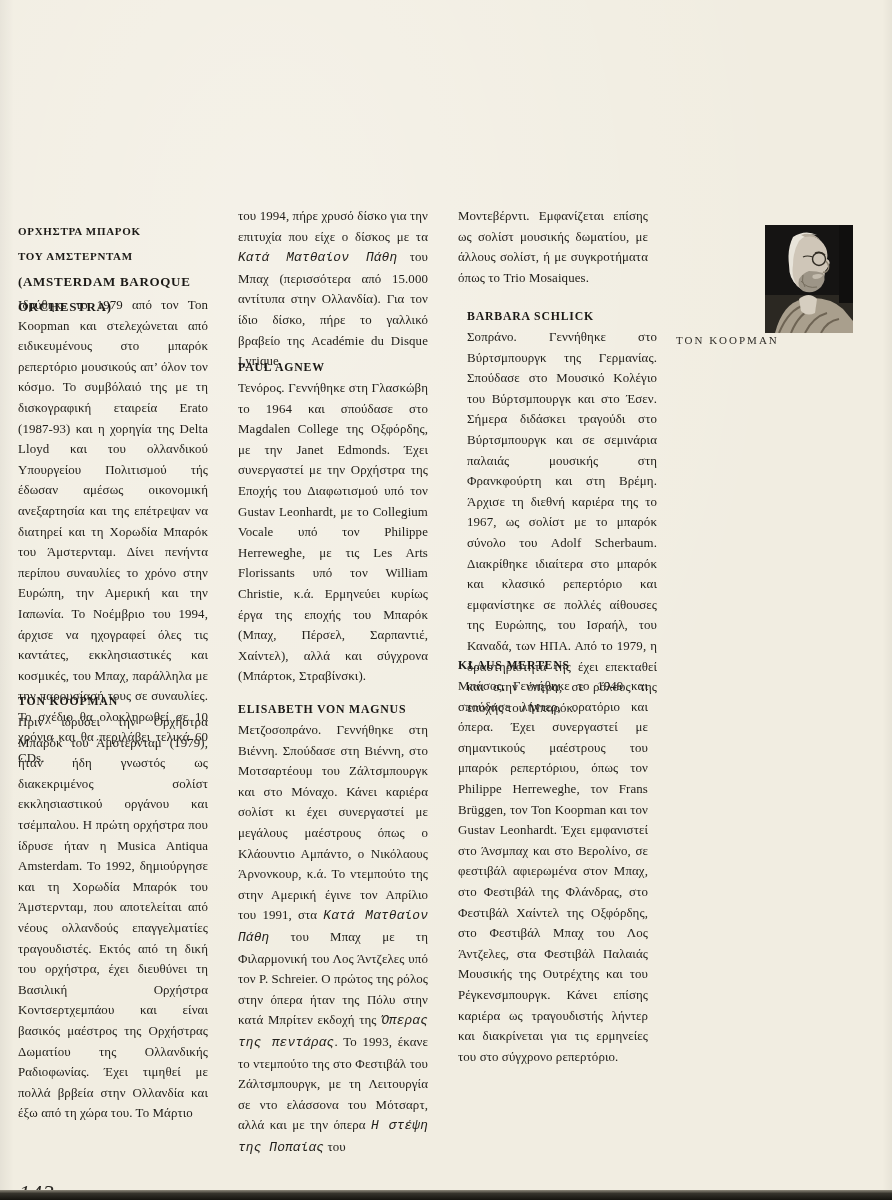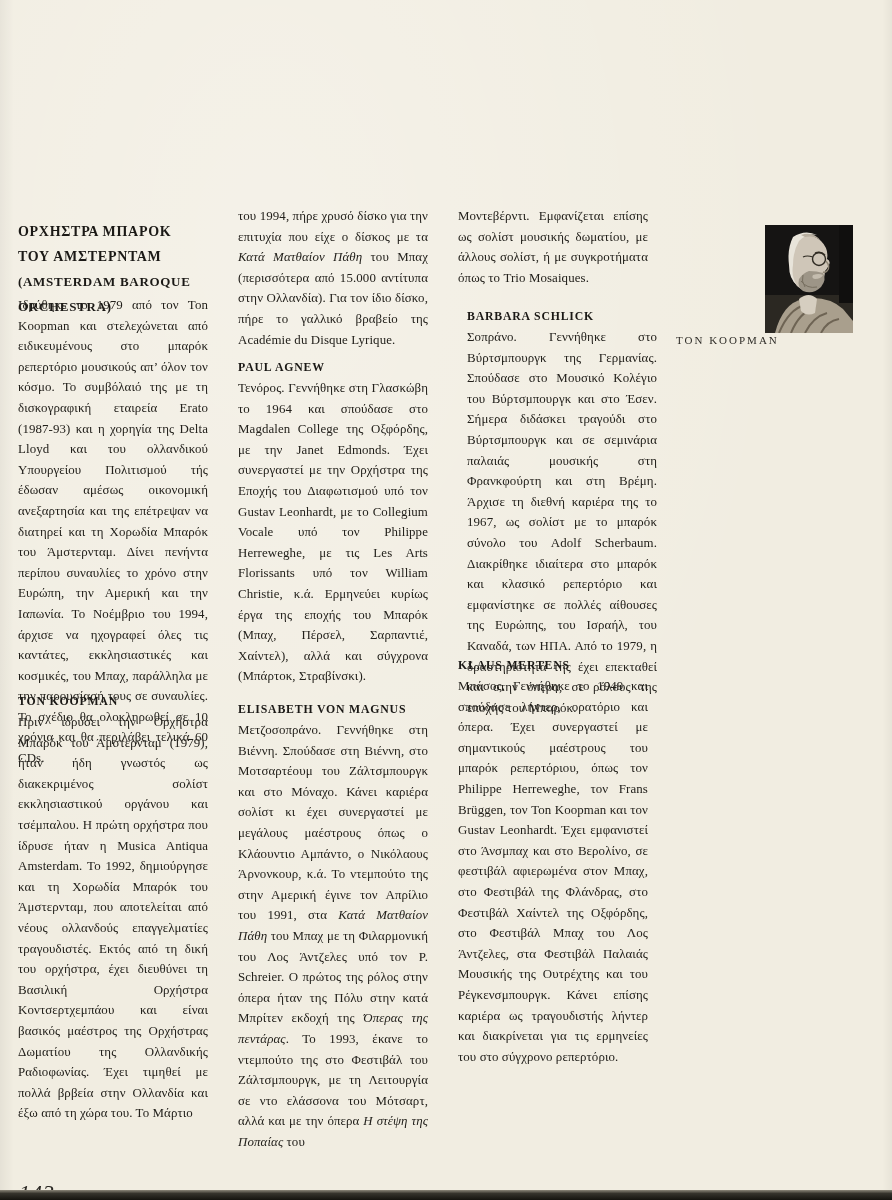--- a/index.html
+++ b/index.html
@@ -22,23 +22,23 @@
   }
   .col{position:absolute;width:190px;}
   .body-text{
     font-size:12.9px;
     line-height:20.6px;
     text-align:justify;
     text-justify:inter-word;
     letter-spacing:0.1px;
     color:#23211c;
   }
-  .it{font-style:italic;}
+  .it{font-style:italic;font-family:Liberation Mono, monospace;}
   .masthead-line{
-    font-weight:bold;font-size:14px;letter-spacing:0.7px;
+    font-weight:bold;font-size:11px;letter-spacing:0.7px;
     line-height:25px;color:#1b1916;
   }
   .masthead-sub{
     font-weight:bold;font-size:13px;letter-spacing:0.7px;
     line-height:25px;color:#1b1916;
   }
   .sec-head{
     font-weight:bold;font-size:11.8px;letter-spacing:0.8px;
     color:#1b1916;white-space:nowrap;
   }

